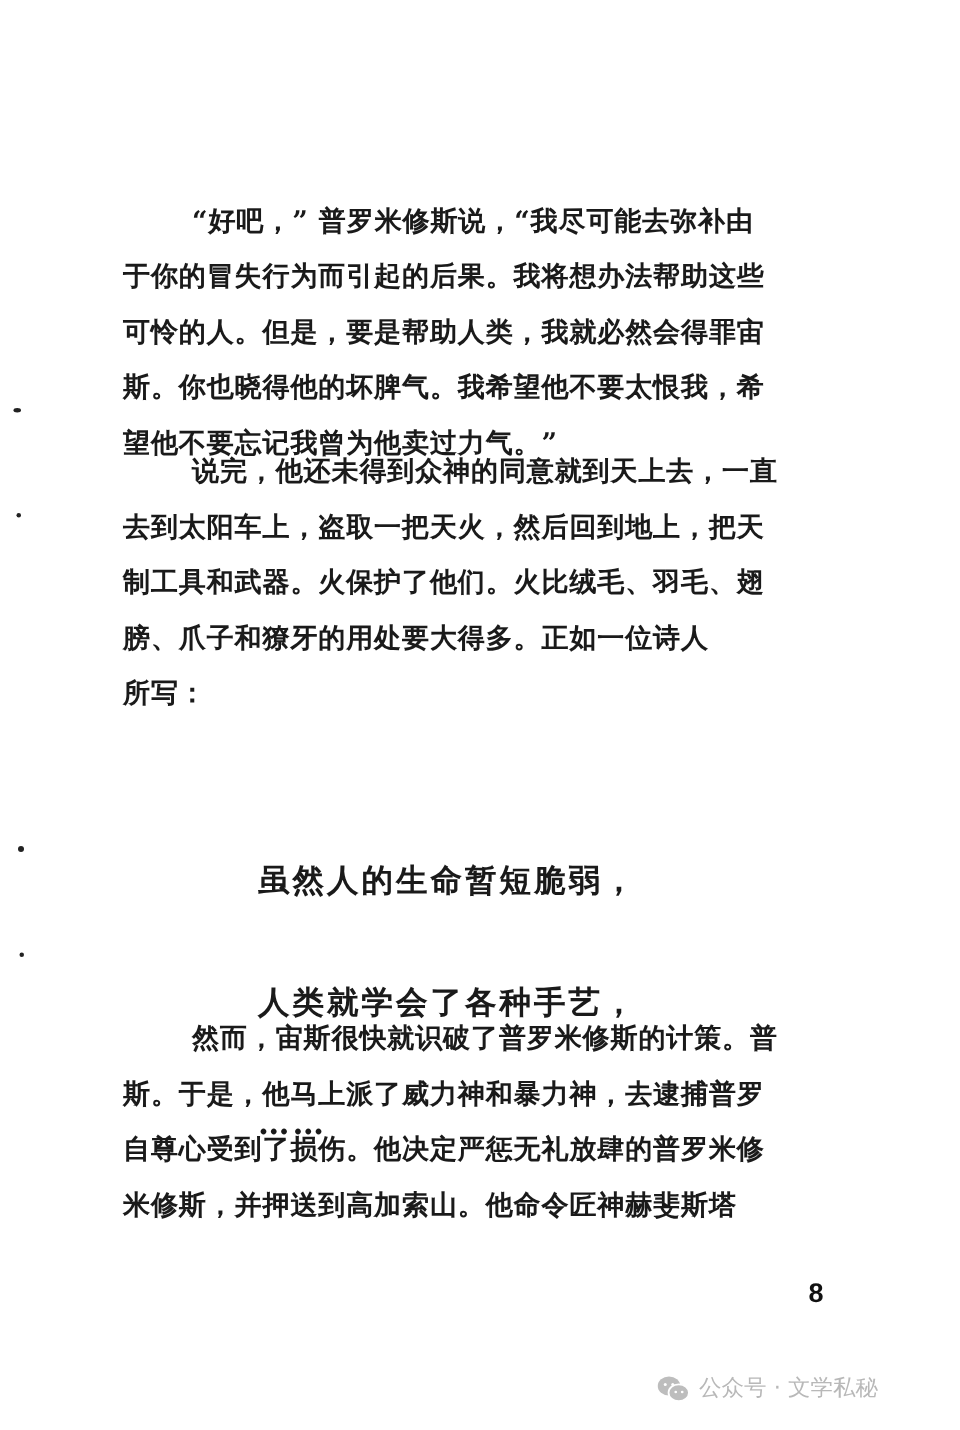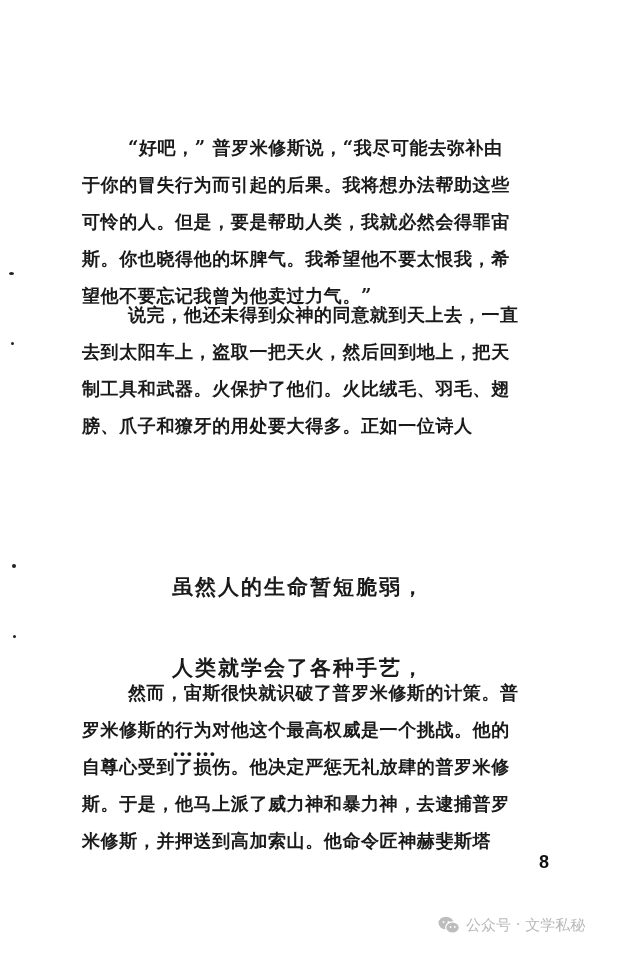--- a/index.html
+++ b/index.html
@@ -60,21 +60,21 @@
       font-family: "Liberation Sans", sans-serif;
       font-weight: bold;
       font-size: 18px;
       color: #111;
     }
     .watermark {
       position: absolute;
       left: 438px;
       top: 916px;
       display: flex;
-      align-items: flex-start;
+      align-items: flex-end;
       gap: 6px;
       font-family: "DejaVu Sans", sans-serif;
       font-size: 15px;
       color: #b8b8b8;
     }
     .wechat-icon { width: 22px; height: 18px; }
     .speck {
       position: absolute;
       background: #222;
       border-radius: 50%;
@@ -91,33 +91,33 @@
     <span class="line">可怜的人。但是，要是帮助人类，我就必然会得罪宙</span>
     <span class="line">斯。你也晓得他的坏脾气。我希望他不要太恨我，希</span>
     <span class="line">望他不要忘记我曾为他卖过力气。”</span>
   </div>
 
   <div class="para" id="p2">
     <span class="line indent">说完，他还未得到众神的同意就到天上去，一直</span>
     <span class="line">去到太阳车上，盗取一把天火，然后回到地上，把天</span>
     <span class="line">制工具和武器。火保护了他们。火比绒毛、羽毛、翅</span>
     <span class="line">膀、爪子和獠牙的用处要大得多。正如一位诗人</span>
+    <span class="line">所写：</span>
   </div>
 
   <div class="poem">
     <span class="line">虽然人的生命暂短脆弱，</span>
     <span class="line">人类就学会了各种手艺，</span>
     <span class="line">……</span>
   </div>
 
   <div class="para" id="p3">
     <span class="line indent">然而，宙斯很快就识破了普罗米修斯的计策。普</span>
-    <span class="line">罗米修斯的行为对他这个最高权威是一个挑战。他的</span>
+    <span class="line">斯。于是，他马上派了威力神和暴力神，去逮捕普罗</span>
     <span class="line">自尊心受到了损伤。他决定严惩无礼放肆的普罗米修</span>
-    <span class="line">斯。于是，他马上派了威力神和暴力神，去逮捕普罗</span>
     <span class="line">米修斯，并押送到高加索山。他命令匠神赫斐斯塔</span>
   </div>
 
   <div class="page-number">8</div>
 
   <div class="speck" style="left:9px; top:272px; width:5px; height:3px;"></div>
   <div class="speck" style="left:11px; top:342px; width:3px; height:3px;"></div>
   <div class="speck" style="left:12px; top:564px; width:4px; height:4px;"></div>
   <div class="speck" style="left:13px; top:635px; width:3px; height:3px;"></div>
 

